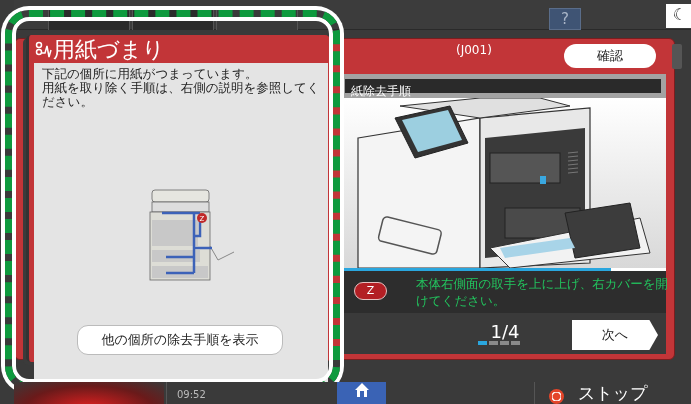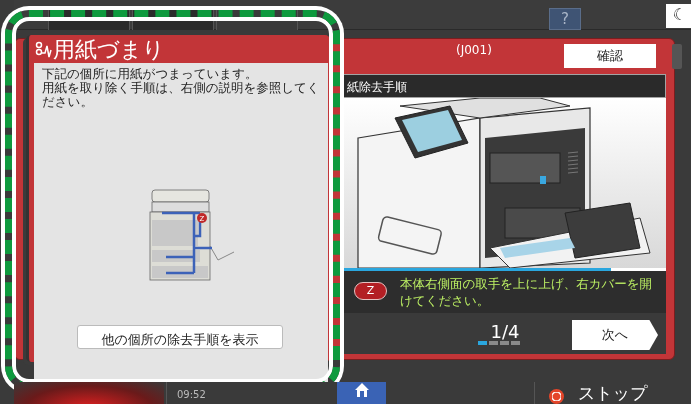--- a/index.html
+++ b/index.html
@@ -8,44 +8,44 @@
 
   
   .topbar { position: absolute; left: 14px; top: 0; width: 677px; height: 30px; background: #3c3c3c; border-bottom: 1px solid #2a2a2a; }
   .toptab { position: absolute; top: 8px; height: 22px; background: #2b2b2b; border: 1px solid #555; border-bottom: none; border-radius: 3px 3px 0 0; }
   .help-btn { position: absolute; left: 535px; top: 8px; width: 32px; height: 22px; background: #3f5474; border: 1px solid #5a6d8a; color: #aab6c8; font-size: 15px; text-align: center; line-height: 20px; }
   .sleep-btn { position: absolute; left: 652px; top: 4px; width: 28px; height: 24px; background: #fff; color: #222; font-size: 16px; text-align: center; line-height: 22px; font-weight: bold; }
 
   
   .dialog { position: absolute; left: 14px; top: 38px; width: 661px; height: 322px; background: #c23538; border-radius: 6px; border: 1px solid #7a1d1f; }
   .dialog-code { position: absolute; left: 456px; top: 43px; color: #fff; font-size: 12px; }
-  .confirm-btn { position: absolute; left: 564px; top: 44px; width: 92px; height: 24px; background: #fff; border-radius: 0; color: #222; font-size: 13px; text-align: center; line-height: 24px; }
+  .confirm-btn { position: absolute; left: 564px; top: 44px; width: 92px; height: 24px; background: #fff; border-radius: 12px; color: #222; font-size: 13px; text-align: center; line-height: 24px; }
   .side-tab { position: absolute; left: 672px; top: 44px; width: 10px; height: 25px; background: #555; border-radius: 2px; }
 
-  .proc-header { position: absolute; left: 340px; top: 74px; width: 326px; height: 24px; background: #2a2a2a; color: #fff; font-size: 12px; line-height: 24px; padding-left: 6px; border: 1px solid #a3a3a3; }
+  .proc-header { position: absolute; left: 340px; top: 74px; width: 326px; height: 24px; background: #2a2a2a; color: #fff; font-size: 12px; line-height: 24px; padding-left: 6px; border: 5px solid #a3a3a3; }
   .proc-image { position: absolute; left: 340px; top: 98px; width: 326px; height: 170px; background: linear-gradient(#ffffff, #d8d8d8); overflow: hidden; }
   .progress-track { position: absolute; left: 340px; top: 268px; width: 326px; height: 3px; background: #fff; }
   .progress-fill { position: absolute; left: 0; top: 0; height: 3px; background: #2aa6de; }
   .instr { position: absolute; left: 340px; top: 271px; width: 326px; height: 42px; background: #2d2d2d; }
   .instr-badge { position: absolute; left: 14px; top: 11px; width: 33px; height: 18px; background: #b31f24; border: 1px solid #e6c0c0; border-radius: 9px; color: #fff; font-size: 11px; text-align: center; line-height: 16px; }
-  .instr-text { position: absolute; left: 60px; top: 4px; width: 260px; color: #bef264; font-size: 12.5px; line-height: 17px; }
+  .instr-text { position: absolute; left: 76px; top: 4px; width: 260px; color: #22c55e; font-size: 12.5px; line-height: 17px; }
   .nav-area { position: absolute; left: 340px; top: 313px; width: 326px; height: 41px; background: #3a3a3a; }
   .page-num { position: absolute; left: 140px; top: 8px; width: 50px; text-align: center; color: #fff; font-size: 18px; }
   .page-dots { position: absolute; left: 138px; top: 28px; display: flex; gap: 2px; }
   .page-dots span { width: 9px; height: 4px; background: #8a8a8a; }
   .page-dots span.active { background: #2aa6de; }
   .next-btn { position: absolute; left: 232px; top: 7px; width: 86px; height: 30px; background: #fff; color: #222; font-size: 13px; text-align: center; line-height: 30px; clip-path: polygon(0 0, 90% 0, 100% 50%, 90% 100%, 0 100%); }
 
   
   .jam-panel { position: absolute; left: 26px; top: 35px; width: 304px; height: 327px; background: #c23538; border-radius: 5px; box-shadow: -3px 3px 0 #3b3b3b; border-left: 3px solid #333; }
   .jam-title { position: absolute; left: 6px; top: 4px; color: #fff; font-size: 22px; height: 22px; line-height: 22px; display: flex; align-items: center; }
   .jam-body { position: absolute; left: 5px; top: 28px; width: 294px; height: 346px; background: #e4e4e4; }
   .jam-msg { position: absolute; left: 8px; top: 4px; width: 280px; color: #222; font-size: 12.5px; line-height: 14px; }
   .machine { position: absolute; left: 104px; top: 125px; width: 100px; height: 95px; }
-  .other-btn { position: absolute; left: 48px; top: 290px; width: 206px; height: 24px; background: #fff; border: 1px solid #bbb; border-radius: 3px; color: #222; font-size: 13px; text-align: center; line-height: 27px; }
+  .other-btn { position: absolute; left: 48px; top: 290px; width: 206px; height: 30px; background: #fff; border: 1px solid #bbb; border-radius: 11px; color: #222; font-size: 13px; text-align: center; line-height: 27px; }
 
   
   .highlight { position: absolute; left: 5px; top: 10px; width: 335px; height: 380px; border: 7px dashed #0e9a3e; border-radius: 24px; outline: 5px solid rgba(255,255,255,0.0); box-shadow: 0 0 0 4px #fff inset, 0 0 0 4px #fff; }
 
   
   .bottombar { position: absolute; left: 14px; top: 382px; width: 677px; height: 22px; background: #3a3a3a; }
   .status-red { position: absolute; left: 0; top: 0; width: 150px; height: 22px; background: radial-gradient(ellipse at 50% 120%, #e02020 0%, #6a1a1a 60%, #3a3a3a 100%); color: #ddd; font-size: 10px; line-height: 22px; text-align: center; }
   .clock { position: absolute; left: 152px; top: 0; width: 172px; height: 22px; color: #bbb; font-size: 10px; line-height: 26px; padding-left: 10px; border-left: 1px solid #555; }
   .home-btn { position: absolute; left: 323px; top: 0; width: 49px; height: 22px; background: #3a63b5; color: #fff; text-align: center; font-size: 15px; line-height: 22px; }
   .stop-btn { position: absolute; left: 520px; top: 0; width: 157px; height: 22px; border-left: 1px solid #555; color: #fff; font-size: 17px; line-height: 22px; display: flex; align-items: flex-end; gap: 14px; padding-left: 14px; }

